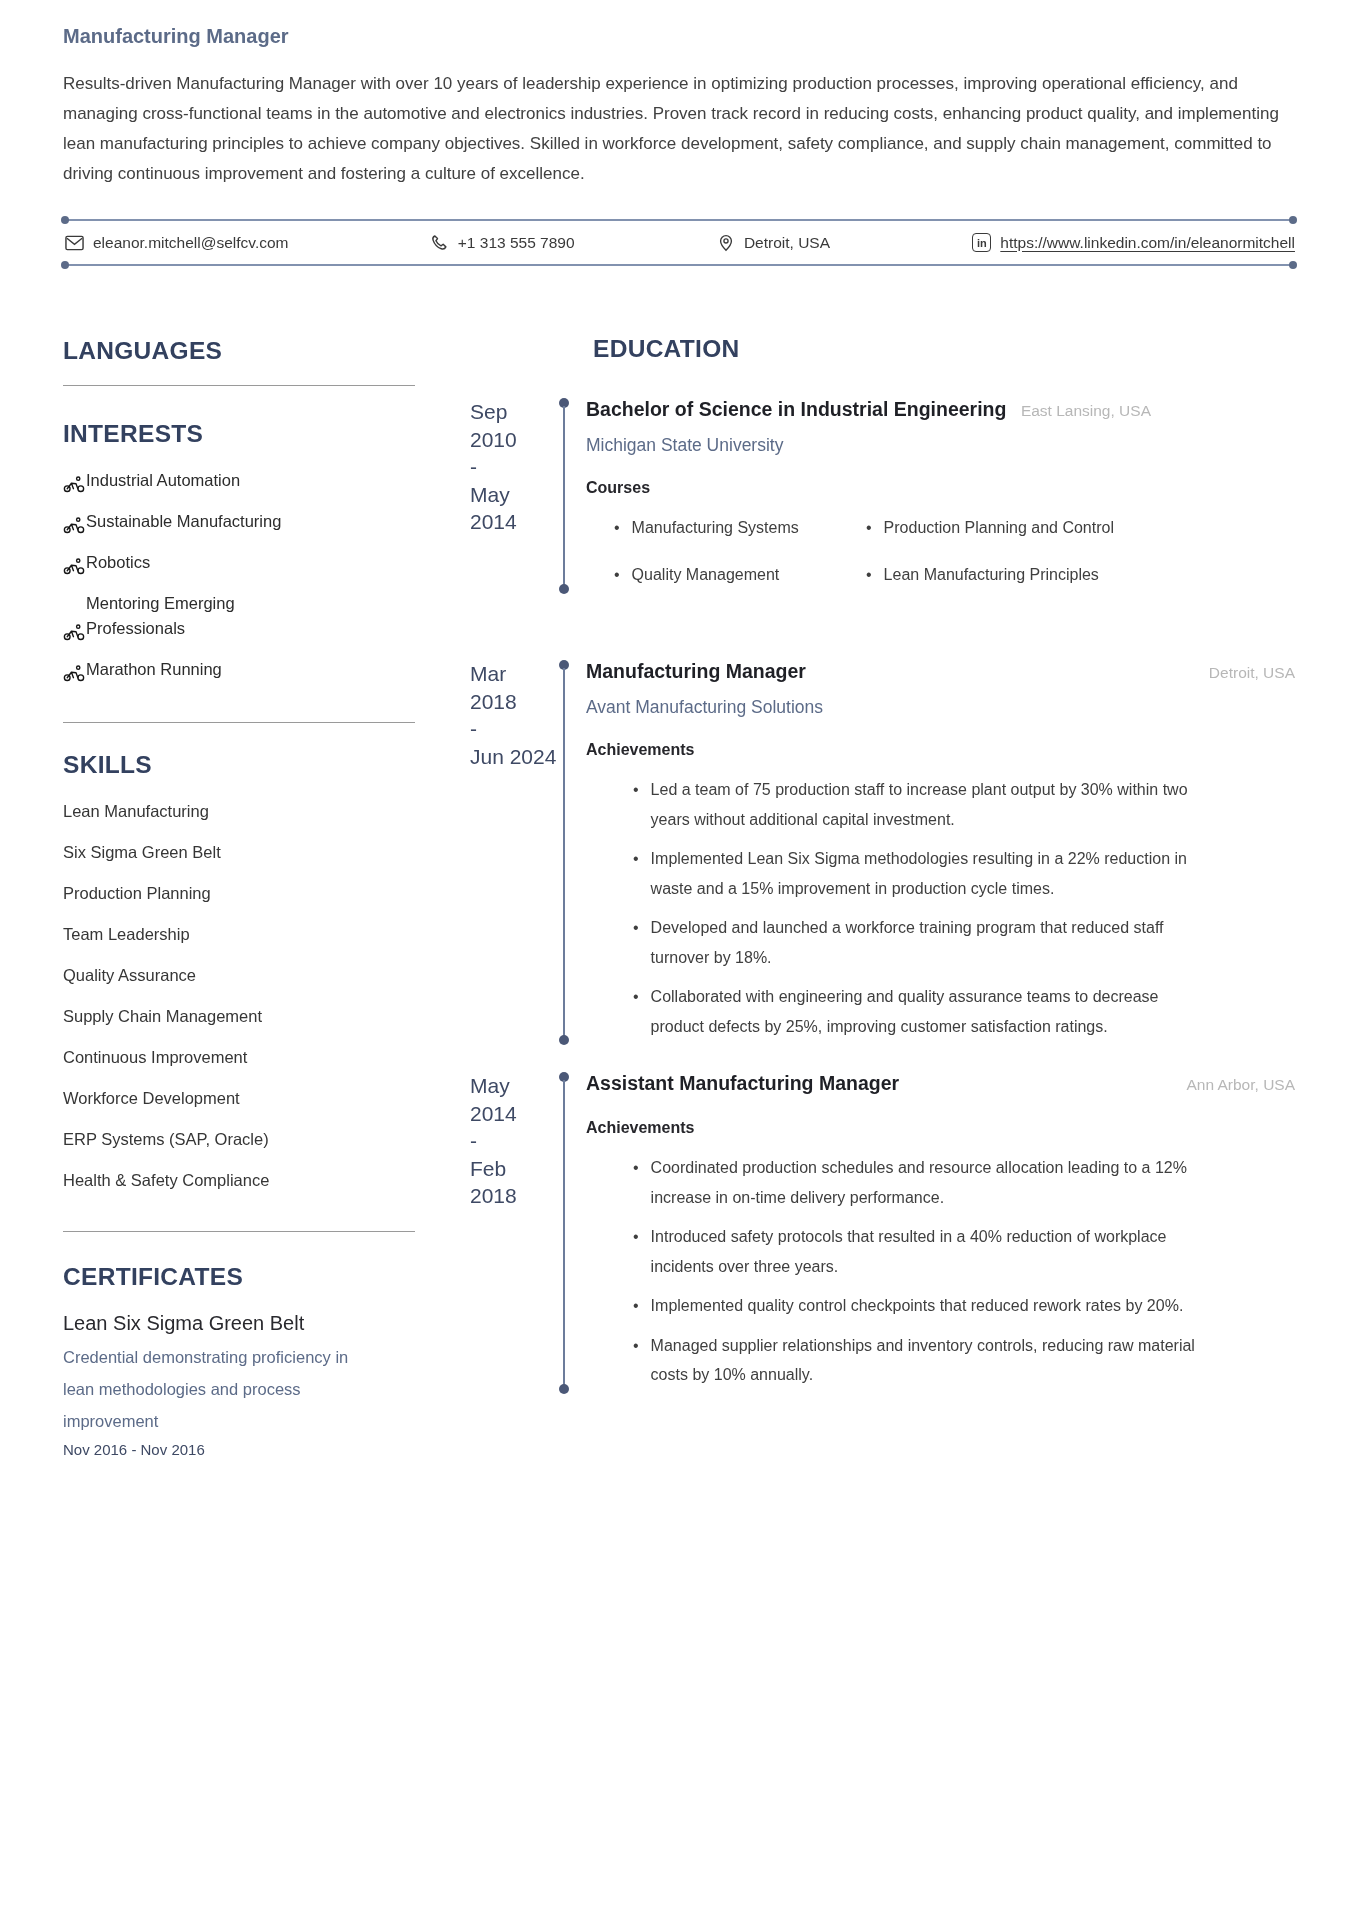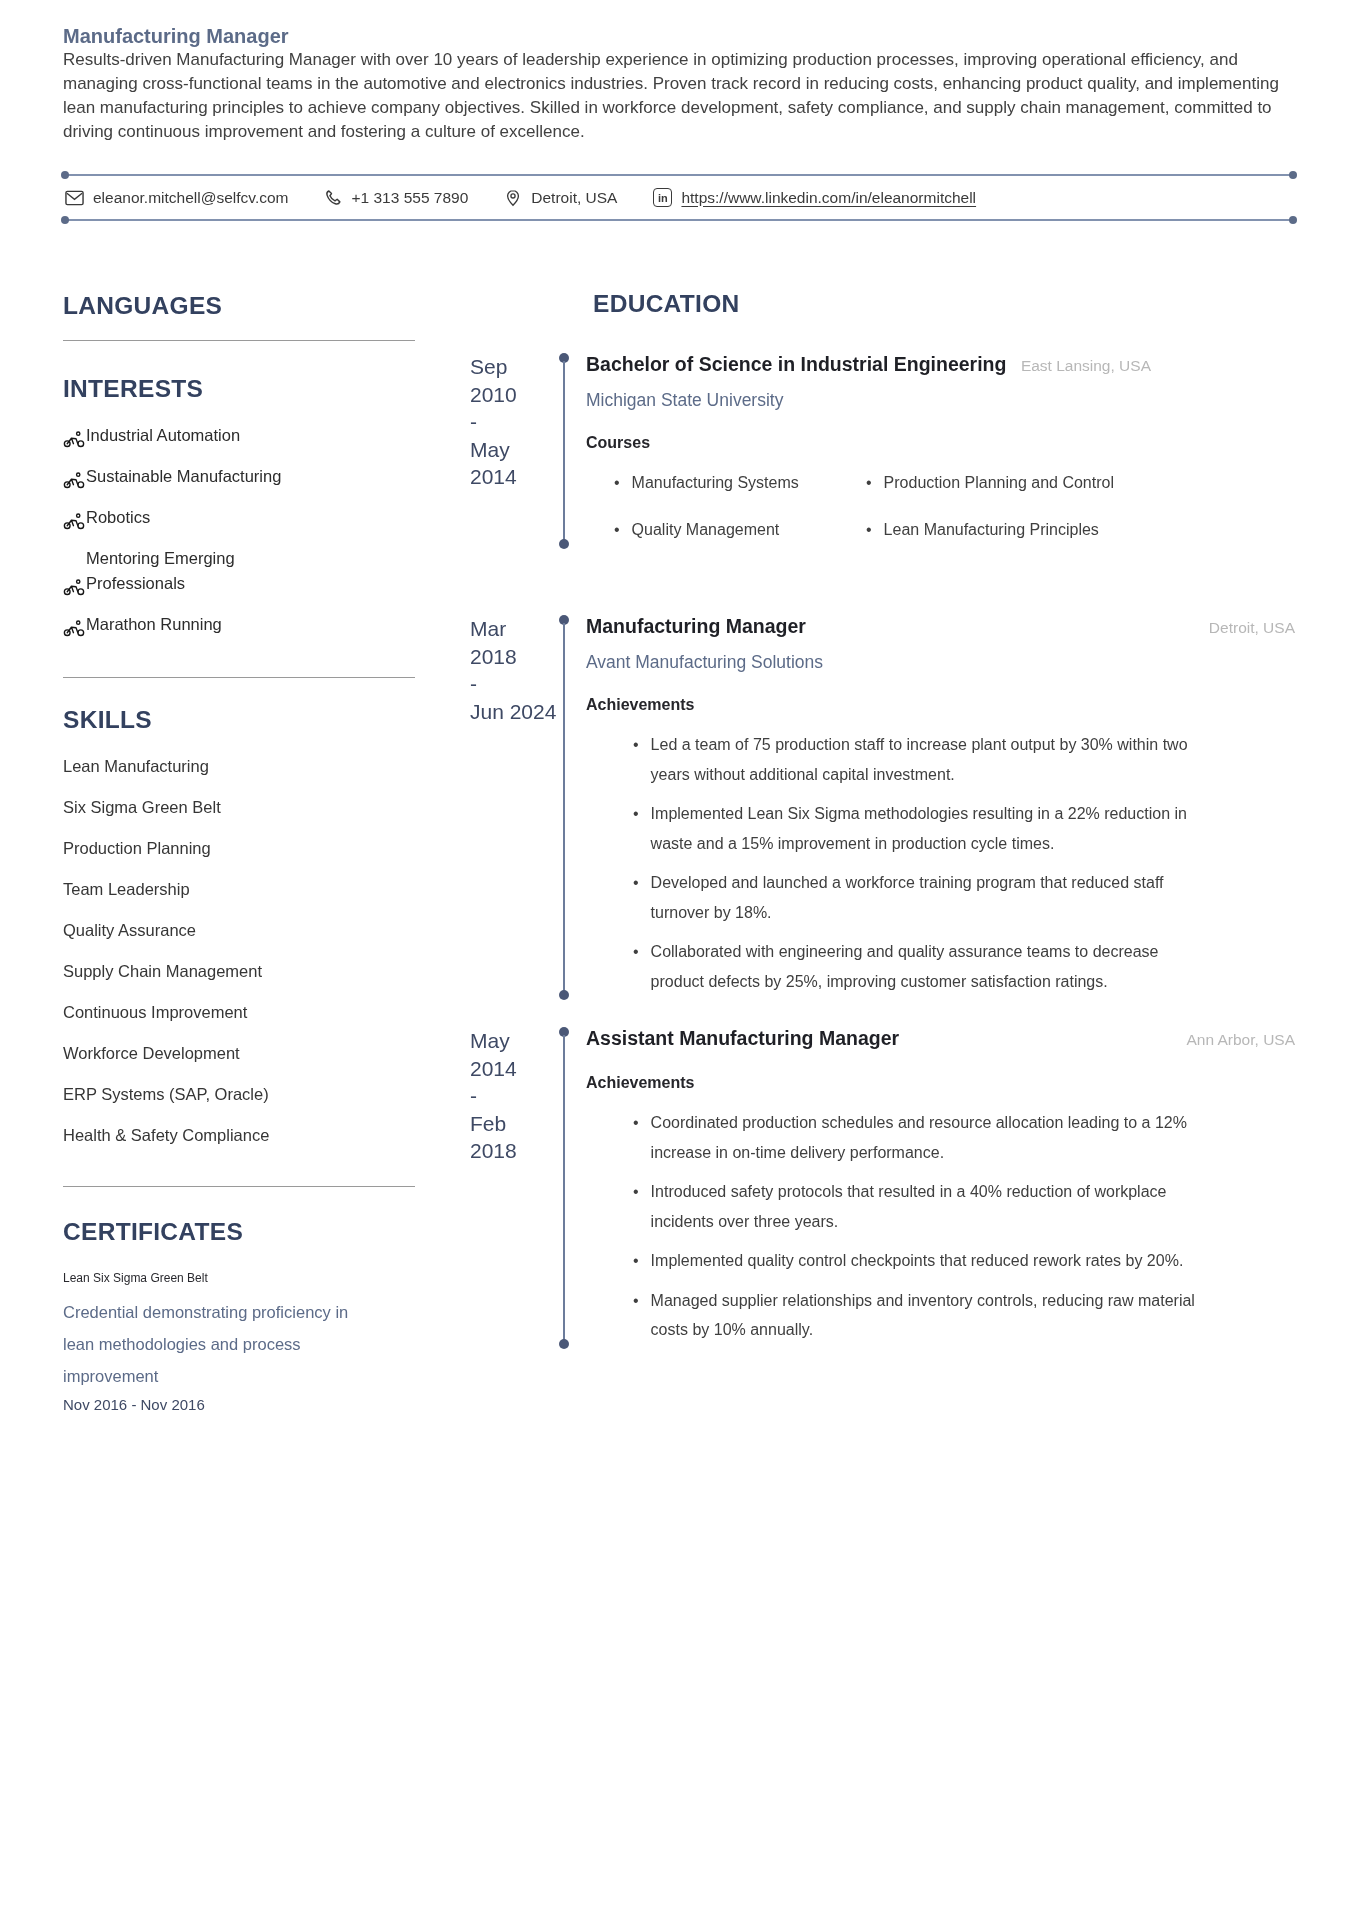--- a/index.html
+++ b/index.html
@@ -17,25 +17,25 @@
     --divider:#9A9A9A;
     --langdot:#3A4663;
   }
   *{margin:0;padding:0;box-sizing:border-box;}
   body{background:#fff;font-family:"Liberation Sans","DejaVu Sans",sans-serif;}
   .page{width:1350px;height:1907px;background:#ffffff;padding:0 55px 0 63px;overflow:hidden;position:relative;}
 
   
   .name{margin-top:66px;font-size:47px;font-weight:bold;letter-spacing:-.5px;color:var(--ink);line-height:1.15;}
   .headline{margin-top:24px;font-size:20px;font-weight:bold;color:var(--slate);line-height:24px;}
-  .summary{font-size:17px;color:var(--body);line-height:24px;max-width:1232px;}
+  .summary{margin-top:21px;font-size:17px;color:var(--body);line-height:30px;max-width:1232px;}
 
   
   .contactbar{margin-top:30px;position:relative;border-top:2px solid var(--ruler);border-bottom:2px solid var(--ruler);
-    display:flex;align-items:center;gap:36px;padding:12px 0 12px 2px;}
+    display:flex;align-items:center;gap:36px;padding:12px 0 12px 2px;justify-content:space-between;}
   .contactbar .enddot{position:absolute;width:8px;height:8px;border-radius:50%;background:var(--slate);}
   .enddot.tl{left:-2px;top:-5px;} .enddot.tr{right:-2px;top:-5px;}
   .enddot.bl{left:-2px;bottom:-5px;} .enddot.br{right:-2px;bottom:-5px;}
   .citem{display:flex;align-items:center;gap:9px;font-size:15.5px;color:#3A3A3A;}
   .citem svg{display:block;}
   .linkedin-badge{display:inline-flex;align-items:center;justify-content:center;width:19px;height:19px;
     border:1.6px solid #3A3A3A;border-radius:4px;font-size:11px;font-weight:bold;color:#3A3A3A;}
   .link{color:#3A3A3A;text-decoration:underline;text-underline-offset:3px;}
 
   
@@ -50,21 +50,21 @@
   .lang-name{font-size:16.5px;color:#333;}
   .lang-dots{display:flex;gap:13px;}
   .ldot{width:19px;height:19px;border-radius:50%;background:var(--langdot);}
   .divider{border:none;border-top:1.5px solid var(--divider);margin-top:20px;}
   .int-list{margin-top:20px;}
   .int-item{display:flex;align-items:flex-end;gap:1px;margin-bottom:16px;}
   .int-item svg{flex-shrink:0;display:block;}
   .int-text{font-size:16.5px;color:#2C2C2C;line-height:25px;max-width:208px;}
   .skill-list{margin-top:20px;}
   .skill-item{font-size:16.5px;color:#363636;line-height:25px;margin-bottom:16px;}
-  .cert-title{margin-top:20px;font-size:12px;color:#29292E;line-height:25px;}
+  .cert-title{margin-top:20px;font-size:20px;color:#29292E;line-height:25px;}
   .cert-desc{margin-top:5px;font-size:16.5px;color:var(--slate);line-height:32px;max-width:302px;}
   .cert-dates{margin-top:4px;font-size:15px;color:var(--date);}
 
   
   .sec-h{font-size:24.5px;font-weight:bold;color:var(--navy);letter-spacing:.3px;line-height:29px;margin-left:123px;}
   .entry{display:flex;margin-top:33px;}
   .entry-dates{width:88px;flex-shrink:0;font-size:21px;color:var(--date);line-height:27.5px;padding-top:2px;}
   .entry-timeline{width:10px;flex-shrink:0;position:relative;margin-left:1px;}
   .entry-timeline .tline{position:absolute;left:4px;top:10px;bottom:0;width:2px;background:var(--line);}
   .entry-timeline::before,.entry-timeline::after{content:"";position:absolute;left:0;width:10px;height:10px;border-radius:50%;background:var(--dot);}

